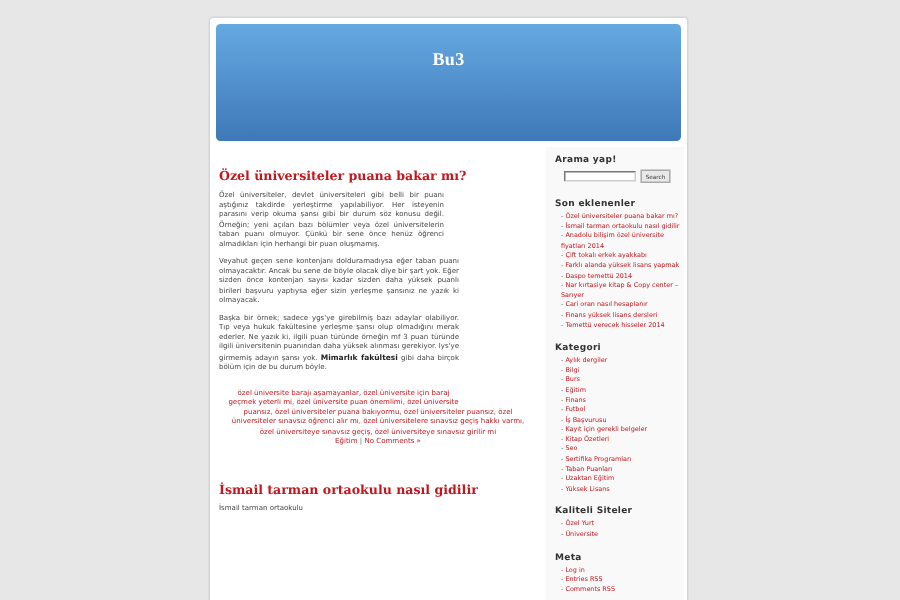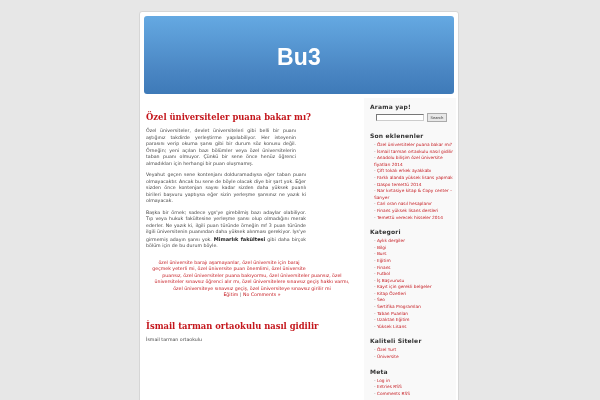--- a/index.html
+++ b/index.html
@@ -19,23 +19,23 @@
       box-sizing: border-box;
     }
     #header {
       position: absolute; left: 4px; top: 4px;
       width: 310px; height: 78px;
       border-radius: 3px;
       background: linear-gradient(#65a9e2, #4a86c3 70%, #3e7ab8);
       text-align: center;
     }
     #header h1 {
-      margin: 0; padding-top: 28px;
-      font-family: Liberation Sans, sans-serif;
-      font-size: 23px; font-weight: bold; color: #fff;
+      margin: 0; padding-top: 16px;
+      font-family: Liberation Serif, serif;
+      font-size: 12px; font-weight: bold; color: #fff;
       letter-spacing: 0.2px;
     }
     #sidebar {
       position: absolute; left: 224px; top: 86px;
       width: 92px; height: 310px;
       background: #f9f9f9;
     }
     #content {
       position: absolute; left: 6px; top: 86px;
       width: 212px;

